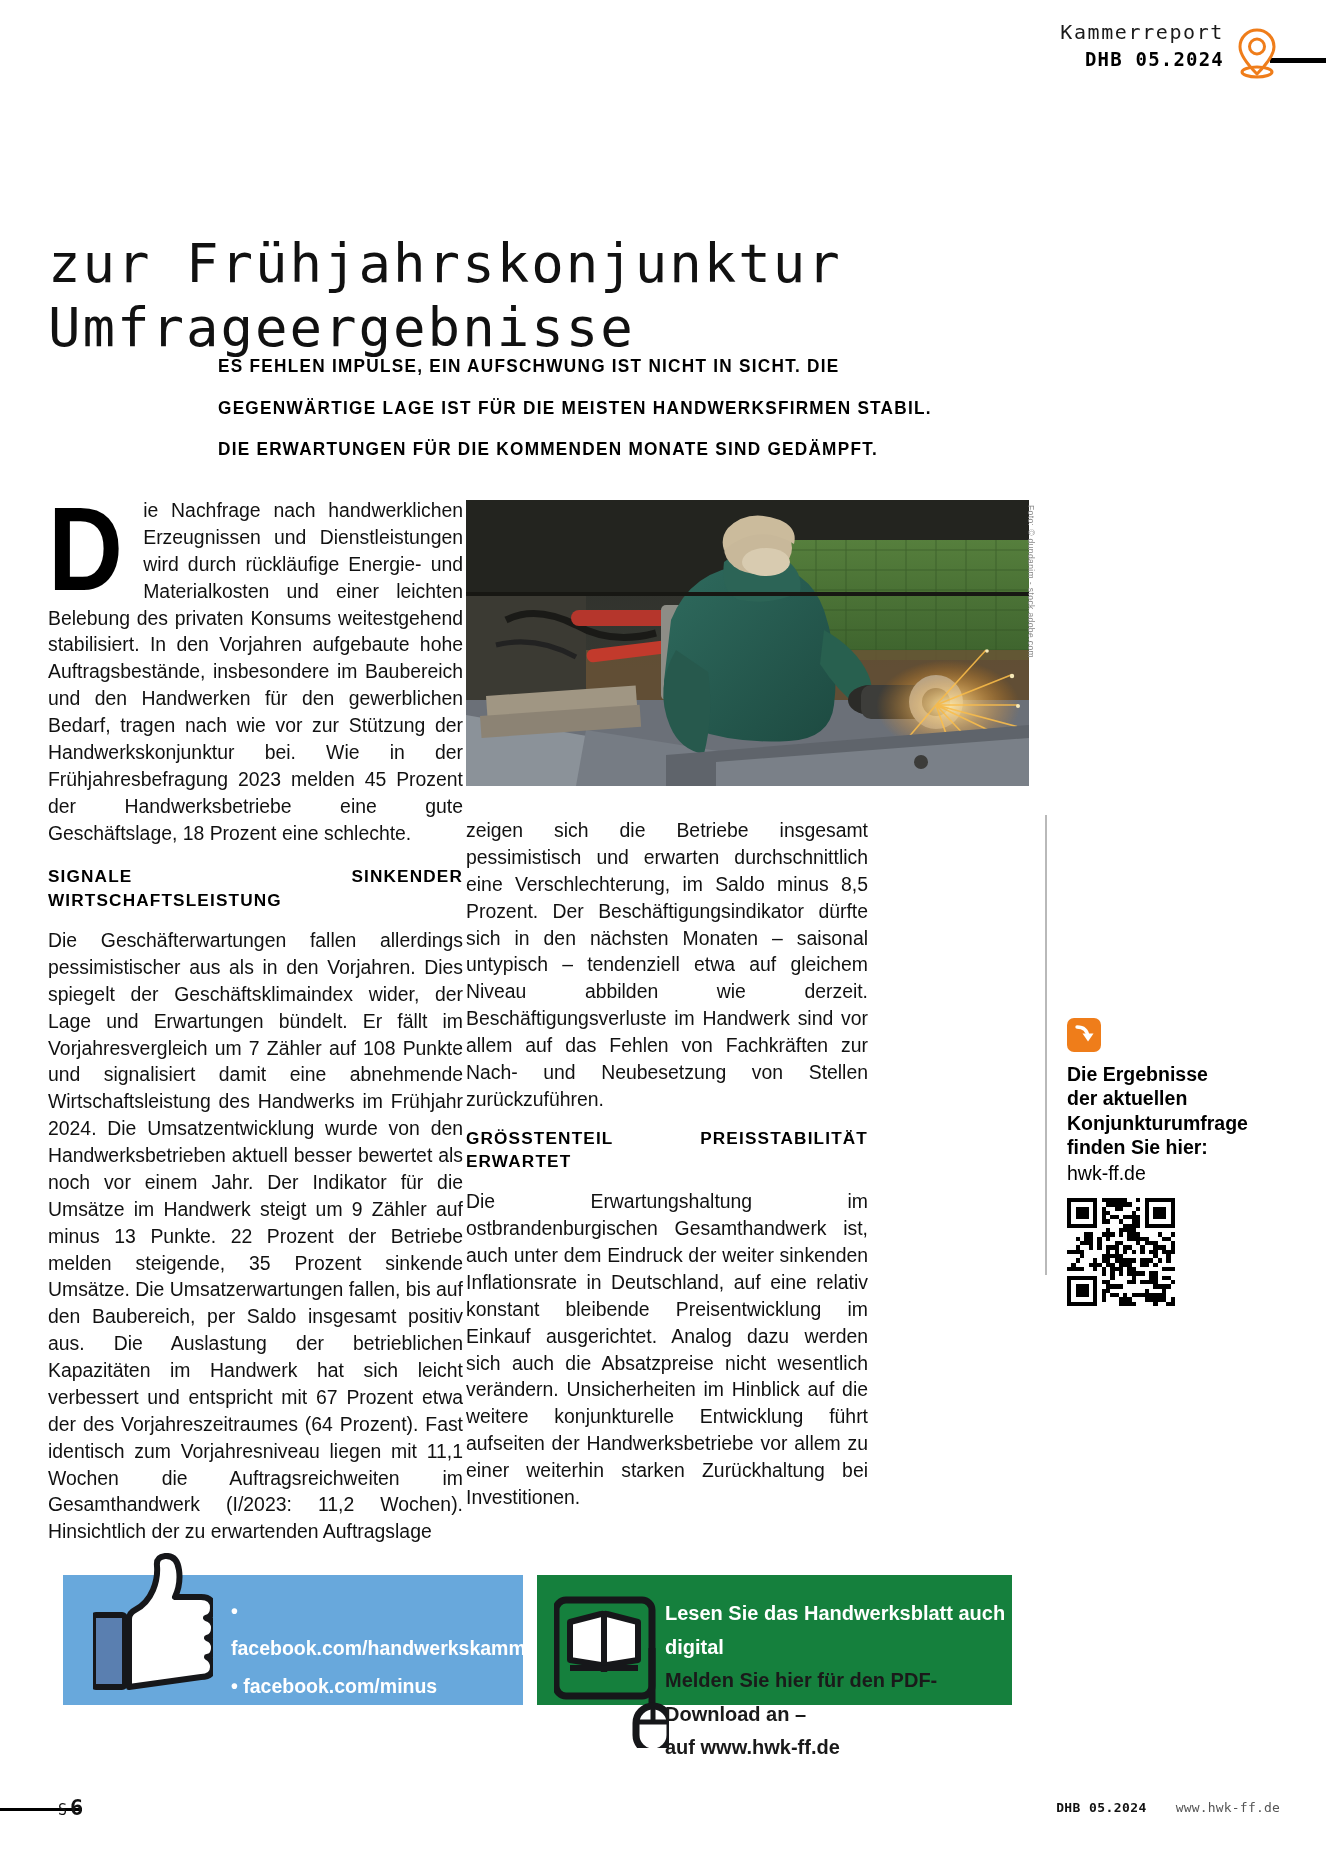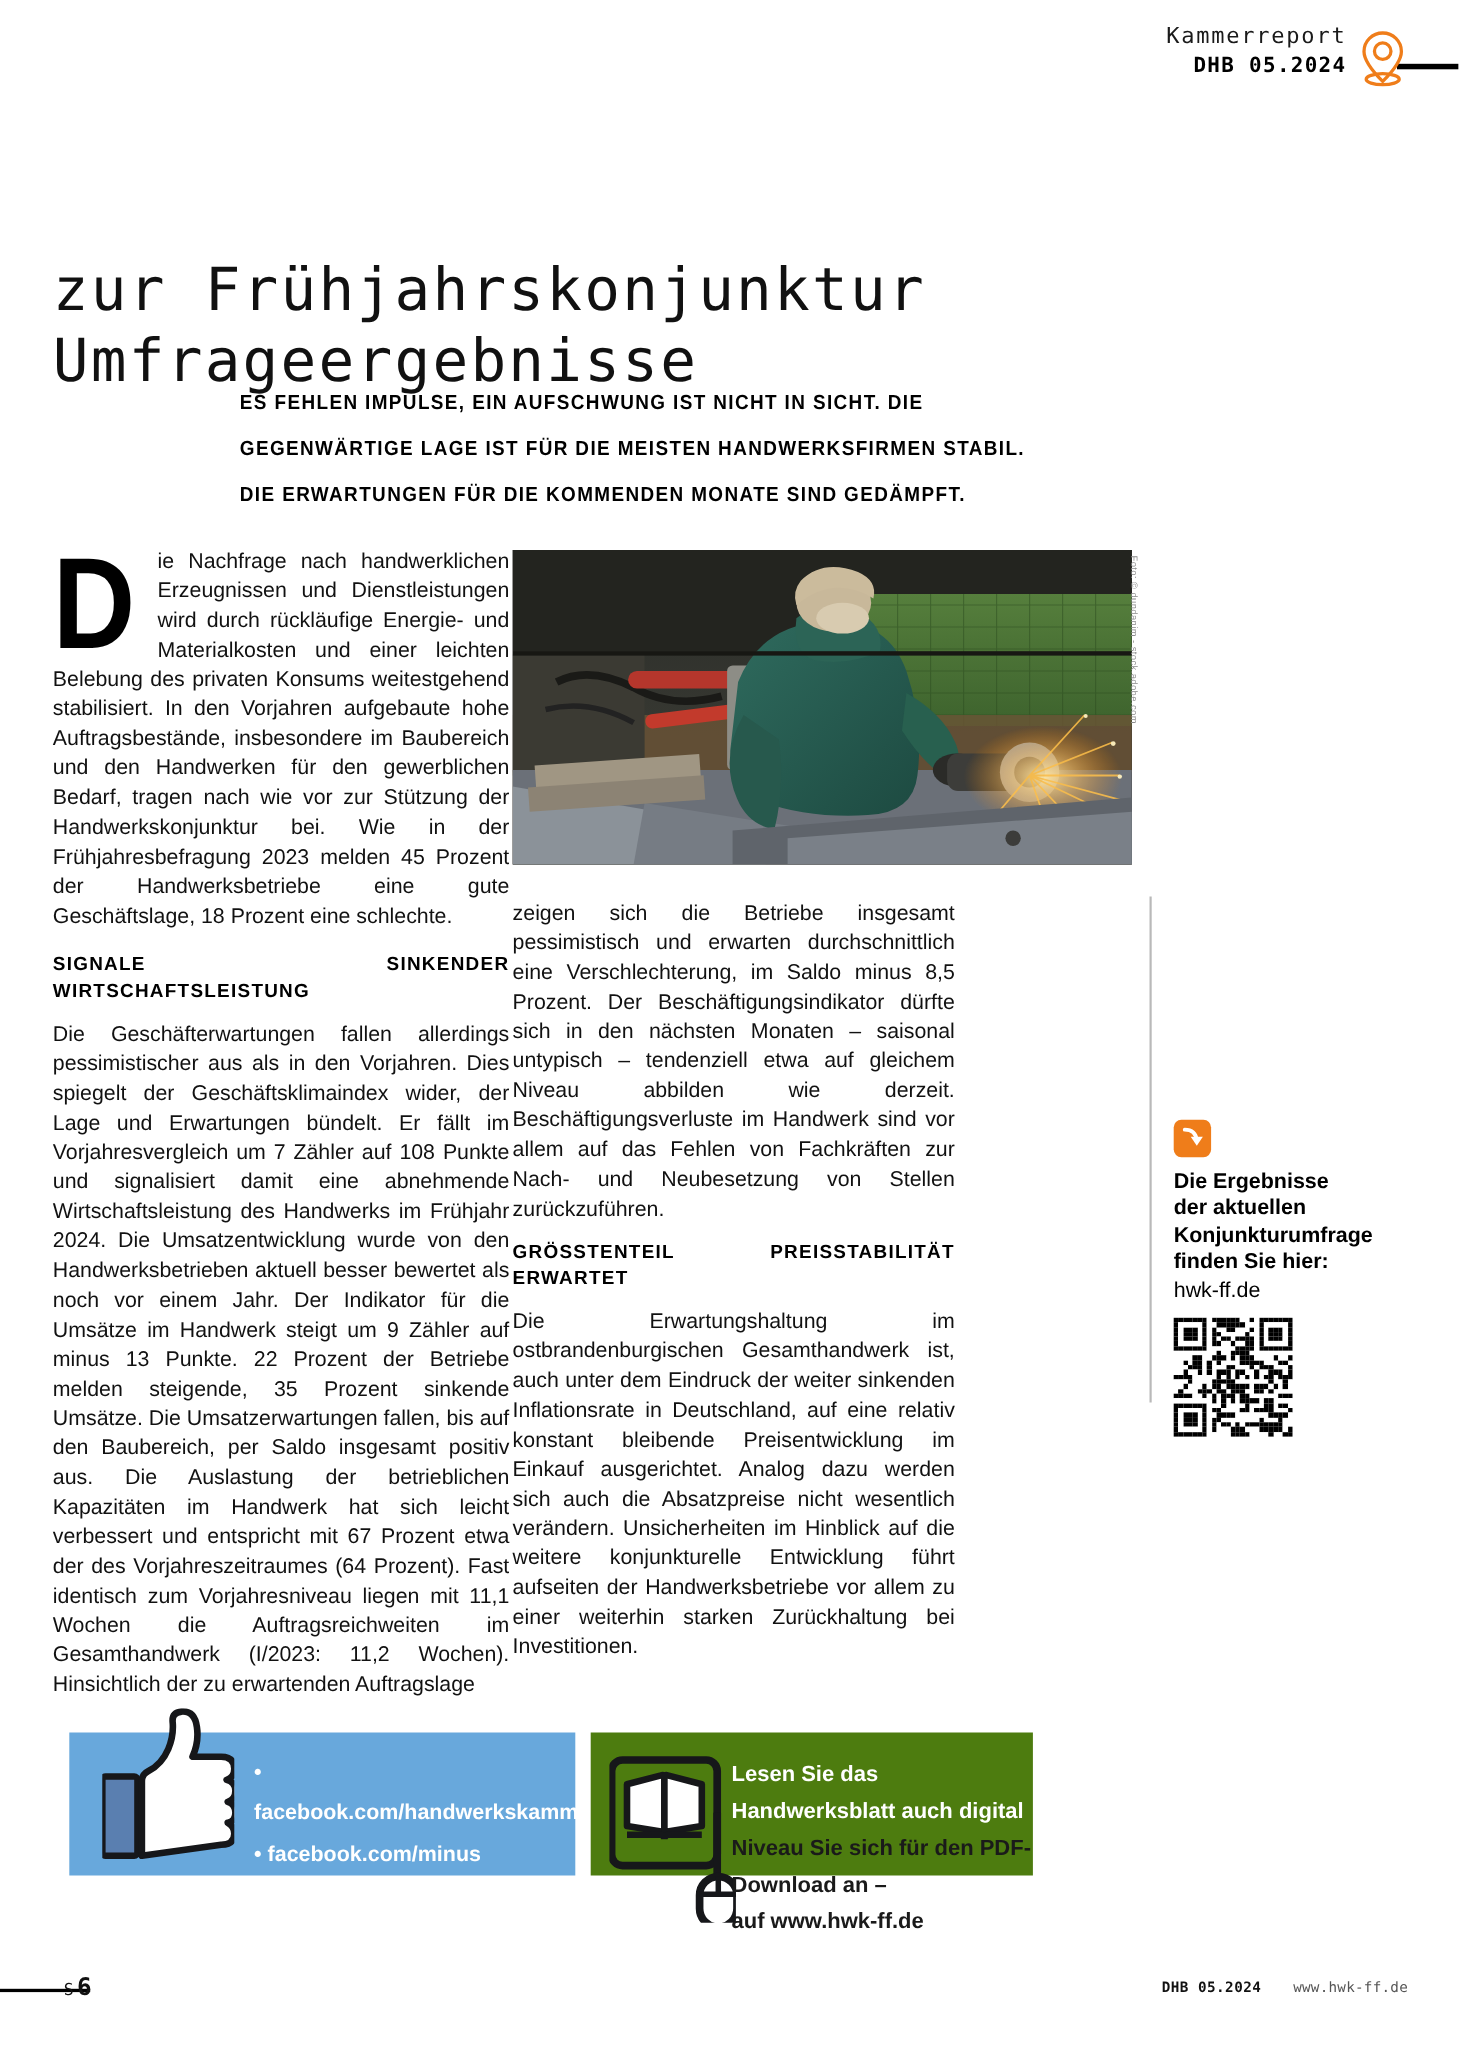--- a/index.html
+++ b/index.html
@@ -130,21 +130,21 @@
   .fb-list{
     position:absolute;left:168px;top:18px;
     font-family:"Liberation Sans Narrow","Liberation Sans", sans-serif;
     color:#fff;font-weight:700;font-size:19.5px;line-height:1.92;
     list-style:none;margin:0;padding:0;
   }
   .fb-list li:before{content:"• ";}
   .thumb{position:absolute;left:30px;top:-22px;}
 
   .banner-orange{
-    position:absolute;left:537px;top:1575px;width:402px;height:130px;background:#4d7c0f;
+    position:absolute;left:537px;top:1575px;width:475px;height:130px;background:#15803d;
   }
   .or-text{
     position:absolute;left:128px;top:22px;
     font-family:"Liberation Sans Narrow","Liberation Sans", sans-serif;
     color:#fff;font-weight:700;font-size:20px;line-height:1.68;
   }
   .or-text .dark{color:#1a1a1a;}
   .book{position:absolute;left:17px;top:13px;}
 
   
@@ -940,21 +940,21 @@
         <path d="M16 34 L47 26 q3 -1 3 3 v46 q0 3 -3 2 L16 72 z" fill="#fff" stroke="#16171a" stroke-width="6" stroke-linejoin="round"></path>
         <path d="M84 34 L53 26 q-3 -1 -3 3 v46 q0 3 3 2 L84 72 z" fill="#fff" stroke="#16171a" stroke-width="6" stroke-linejoin="round"></path>
         <path d="M16 80 h30 q4 0 4 4 h0 q0 -4 4 -4 h30" stroke="#16171a" stroke-width="6" fill="none"></path>
         <path d="M98 60 v64" stroke="#16171a" stroke-width="7" fill="none"></path>
         <rect x="82" y="118" width="34" height="46" rx="17" fill="#fff" stroke="#16171a" stroke-width="7"></rect>
         <path d="M99 118 v16 M82 134 h34" stroke="#16171a" stroke-width="5"></path>
       </svg>
     </span>
     <div class="or-text">
       <div>Lesen Sie das Handwerksblatt auch digital</div>
-      <div class="dark">Niveau Sie sich für den PDF-Download an –</div>
+      <div class="dark">Melden Sie hier für den PDF-Download an –</div>
       <div class="dark">auf www.hwk-ff.de</div>
     </div>
   </div>
 
   <div class="footer-rule"></div>
   <div class="foot-left">
     <span>S</span><b>6</b>
   </div>
   <div class="foot-right">
     <span class="b">DHB 05.2024</span><span class="u">www.hwk-ff.de</span>

